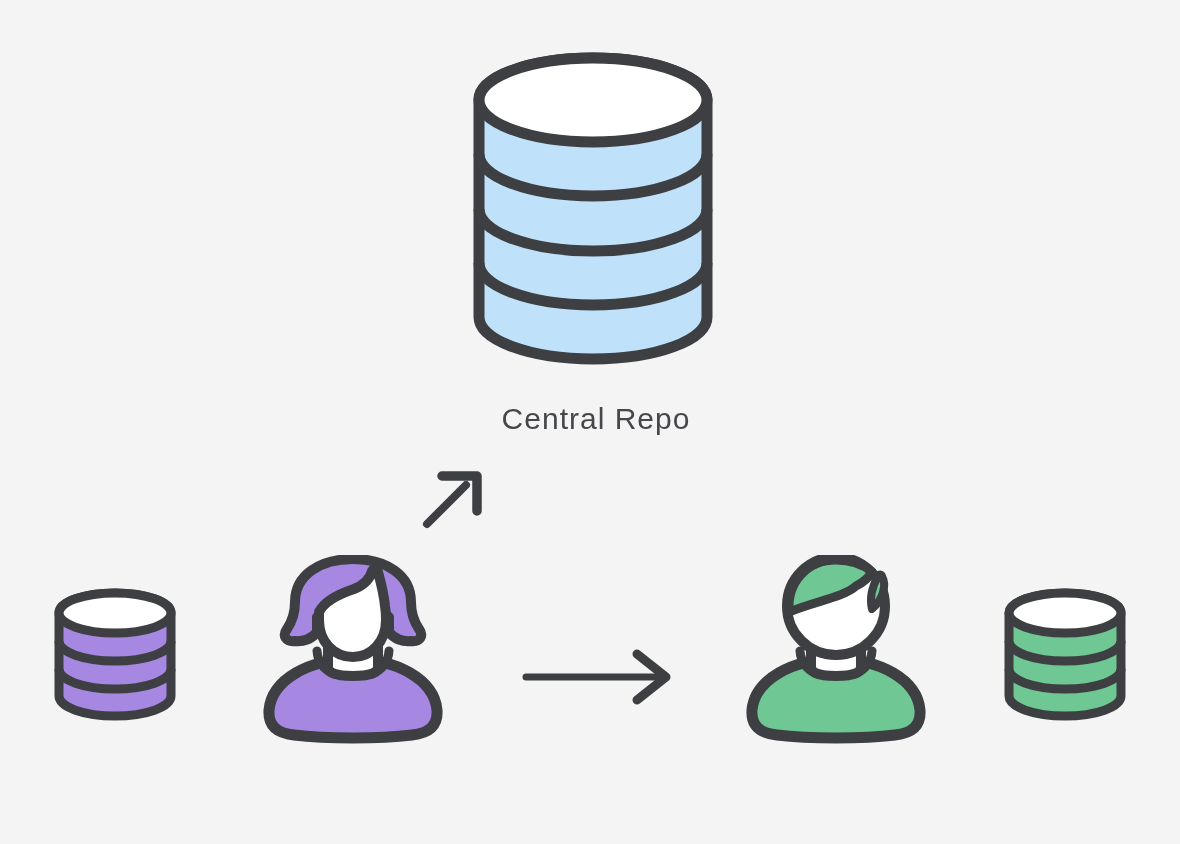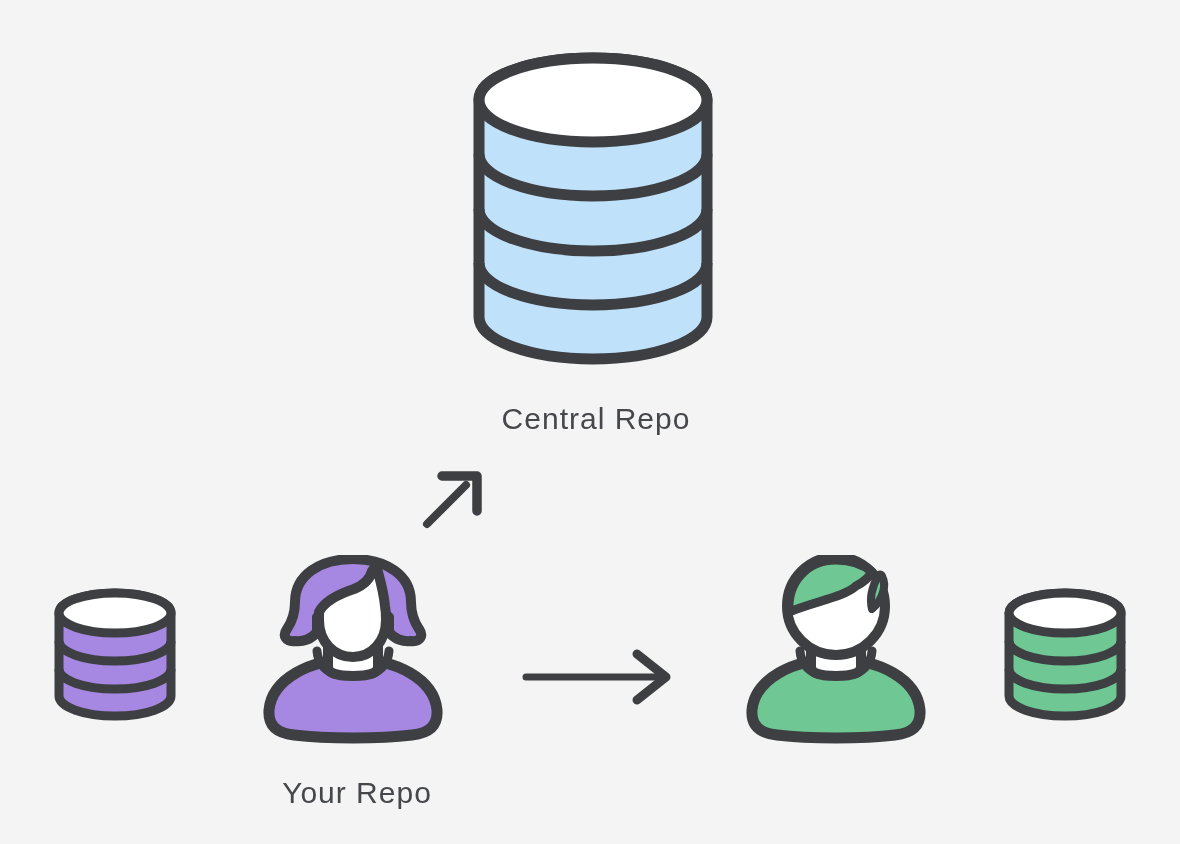--- a/index.html
+++ b/index.html
@@ -65,21 +65,20 @@
   </svg>
 
   <svg class="abs" style="left:262px;top:555px" width="182" height="190" viewBox="0 0 182 190">
     <path class="st f-purple" stroke-width="11" d="M91,104 C134,104 172,124 175,155 C176,170 168,178 150,180 C130,182.5 110,183 91,183 C72,183 52,182.5 32,180 C14,178 6,170 7,155 C10,124 48,104 91,104 Z"></path>
     <path class="st f-white" stroke-width="10" stroke-linejoin="round" d="M66,76 L66,112 Q66,121 91,121 Q116,121 116,112 L116,76"></path>
     <path class="st f-none" stroke-width="9" stroke-linecap="round" d="M55,96 C56,108 62,115 72,119"></path>
     <path class="st f-none" stroke-width="9" stroke-linecap="round" d="M127,96 C126,108 120,115 110,119"></path>
     <path class="st f-purple" stroke-width="10" stroke-linejoin="round" d="M33,86 C24,87 20,81 25,74 C31,65 33,56 33,47 C33,20 58,4 91,4 C124,4 149,20 149,47 C149,56 151,65 157,74 C162,81 158,87 149,86 C141,87 132,84 127,77 L127,62 C120,53 62,53 55,62 L55,77 C50,84 41,87 33,86 Z"></path>
     <path class="st f-white" stroke-width="10" stroke-linejoin="round" d="M57,57 C63,45 80,38 92,34 C102,30 108,24 110,16 C112,13 115,13 116,17 C119,28 122,40 123,51 C124,57 124,61 124,65 C124,87 109,102 91,102 C72,102 57,87 57,65 Z"></path>
   </svg>
-  <div class="node-label" style="left:207px;top:776px">Your Repo</div>
 
   <svg class="abs" style="left:520px;top:645px" width="155" height="65" viewBox="0 0 155 65">
     <path class="st f-none" stroke-width="7" stroke-linecap="round" d="M6,32 L140,32"></path>
     <path class="st f-none" stroke-width="9" stroke-linecap="round" stroke-linejoin="round" d="M117,9 L146,32 L117,55"></path>
   </svg>
 
   <svg class="abs" style="left:744px;top:555px" width="184" height="190" viewBox="0 0 184 190">
     <path class="st f-green" stroke-width="11" d="M92,104 C135,104 173,124 176,155 C177,170 169,178 151,180 C131,182.5 111,183 92,183 C73,183 53,182.5 33,180 C15,178 7,170 8,155 C11,124 49,104 92,104 Z"></path>
     <path class="st f-white" stroke-width="10" stroke-linejoin="round" d="M67,78 L67,112 Q67,121 92,121 Q117,121 117,112 L117,78"></path>
     <path class="st f-none" stroke-width="9" stroke-linecap="round" d="M56,96 C57,108 63,115 73,119"></path>

